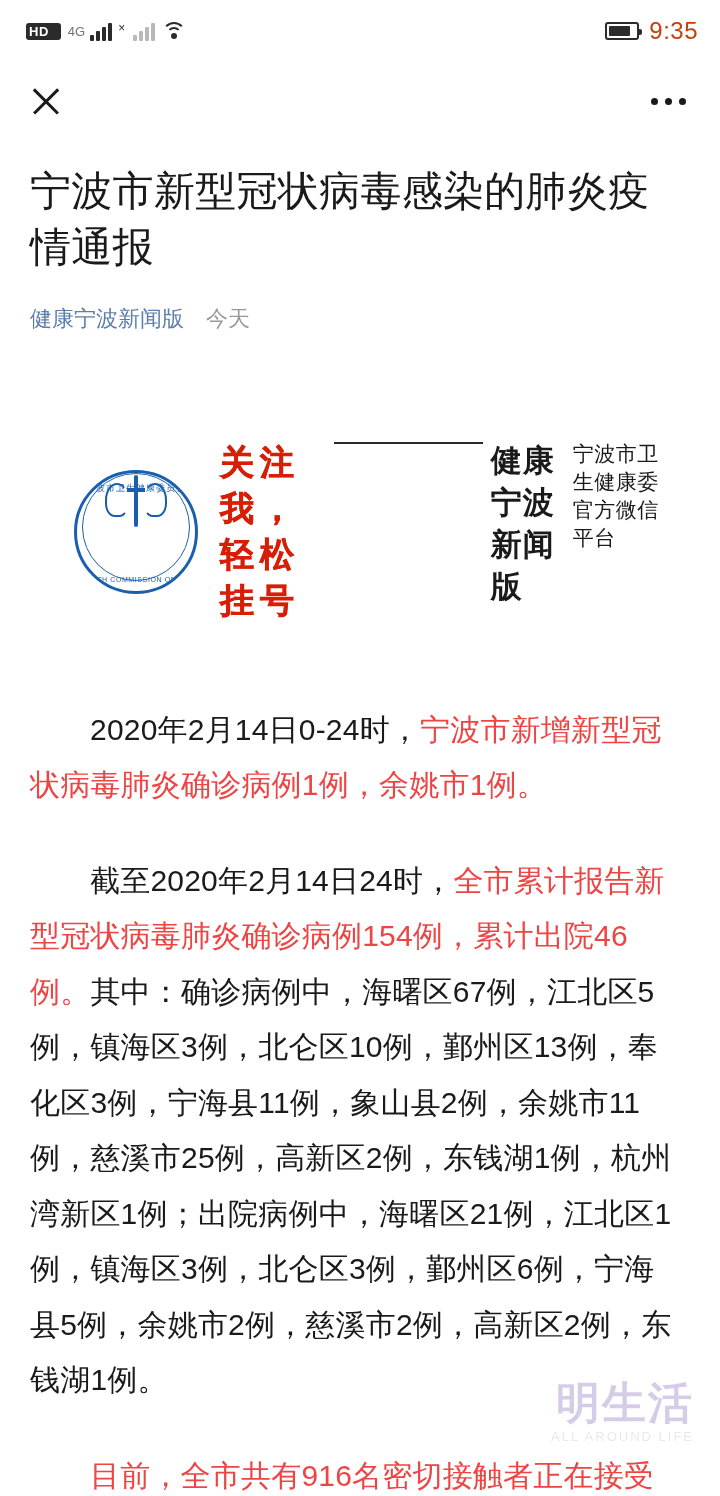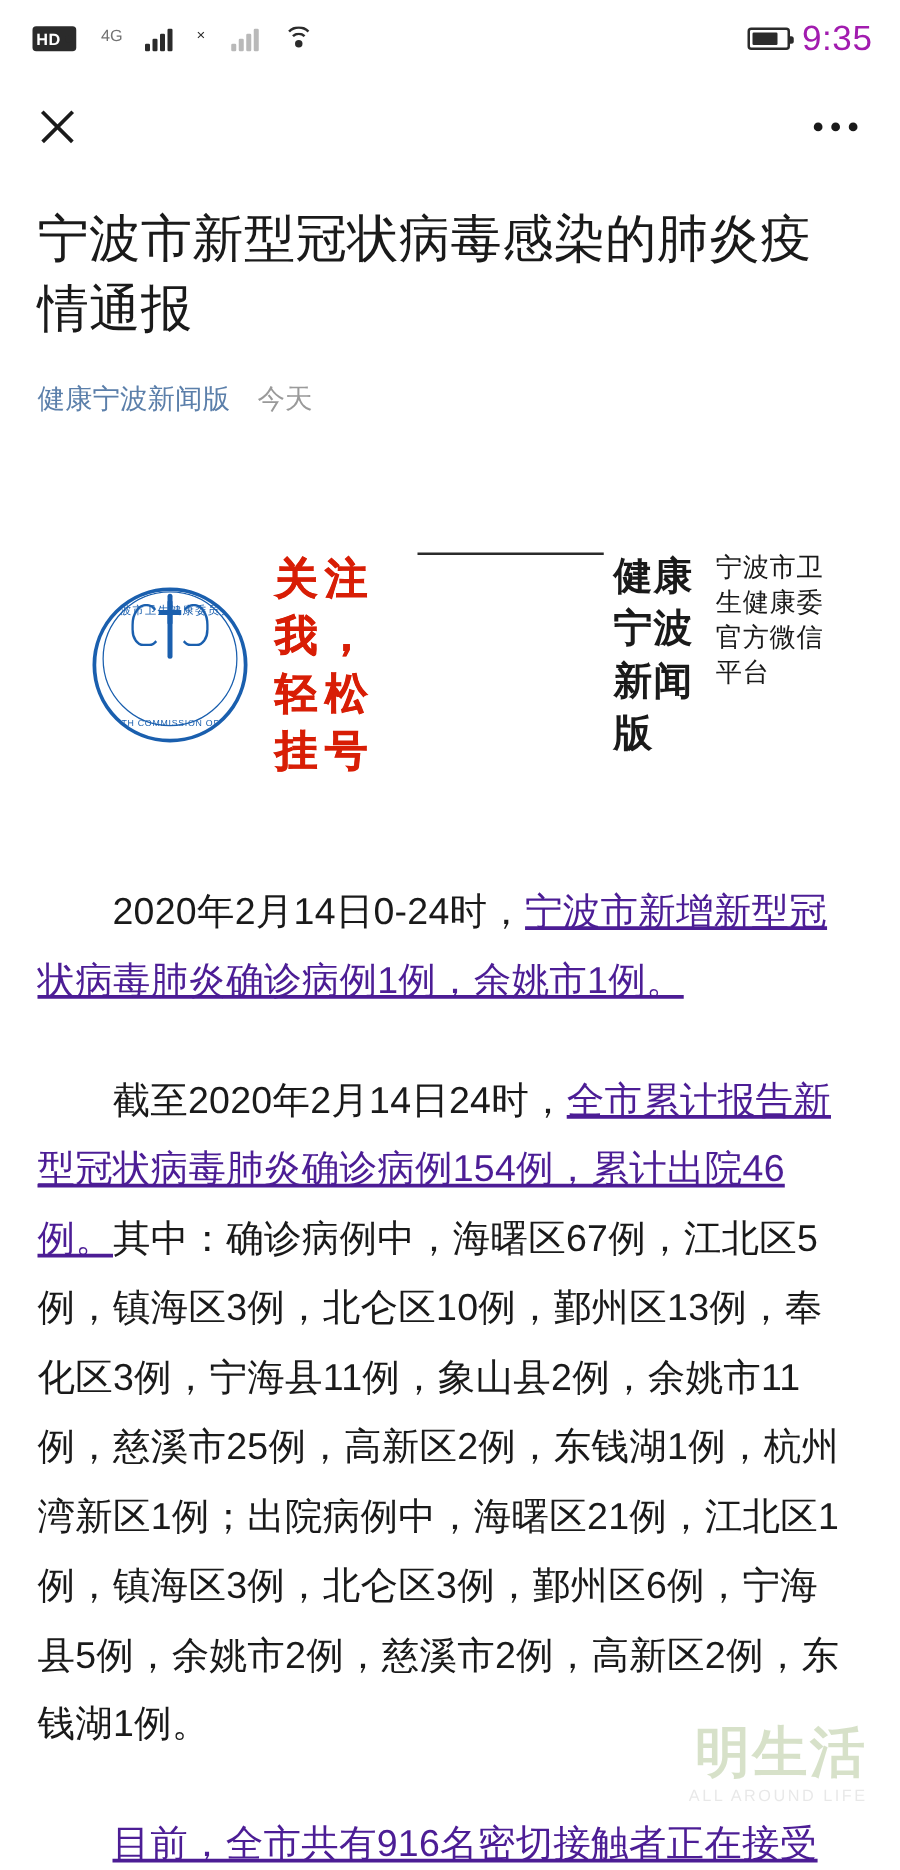--- a/index.html
+++ b/index.html
@@ -22,21 +22,21 @@
   
   .statusbar {
     height: 62px;
     flex: 0 0 62px;
     display: flex;
     align-items: center;
     justify-content: space-between;
     padding: 0 22px 0 26px;
     background: #ffffff;
   }
-  .sb-left { display: flex; gap: 20px; }
+  .sb-left { display: flex; align-items: center; gap: 7px; }
   .sb-right { display: flex; align-items: center; gap: 10px; }
   .hd-badge {
     display: inline-flex;
     align-items: center;
     font-size: 13px;
     font-weight: bold;
     color: #ffffff;
     background: #2b2b2b;
     border-radius: 3px;
     padding: 1px 3px;
@@ -93,21 +93,21 @@
   }
   .battery::after {
     content:"";
     position: absolute;
     right: -5px; top: 5px;
     width: 3px; height: 6px;
     background: #2b2b2b;
     border-radius: 0 2px 2px 0;
   }
   .battery i { display:block; height: 100%; width: 78%; background: #2b2b2b; border-radius: 1px; }
-  .clock { font-size: 28px; color: #a21caf; letter-spacing: 0.5px; }
+  .clock { font-size: 24px; color: #c2410c; letter-spacing: 0.5px; }
 
   
   .navbar {
     height: 78px;
     flex: 0 0 78px;
     display: flex;
     align-items: center;
     justify-content: space-between;
     padding: 0 30px 0 26px;
     background: #ffffff;
@@ -271,35 +271,35 @@
 
   
   .body {
     margin-top: 78px;
     font-size: 30px;
     line-height: 1.85;
     color: #1a1a1a;
     letter-spacing: 0.2px;
   }
   .body p { text-indent: 2em; margin-bottom: 40px; }
-  .hl { color: #4c1d95; text-decoration: underline; }
+  .hl { color: #ef4444; }
 
   
   .watermark {
     position: absolute;
     right: 26px;
     bottom: 52px;
     text-align: right;
     pointer-events: none;
     opacity: 0.22;
   }
   .watermark .wm-main {
     font-size: 44px;
     font-weight: bold;
-    color: #4d7c0f;
+    color: #4c1d95;
     letter-spacing: 2px;
     line-height: 1;
   }
   .watermark .wm-sub {
     font-size: 13px;
     color: #9a9a9a;
     letter-spacing: 2px;
     margin-top: 4px;
   }
 </style>

